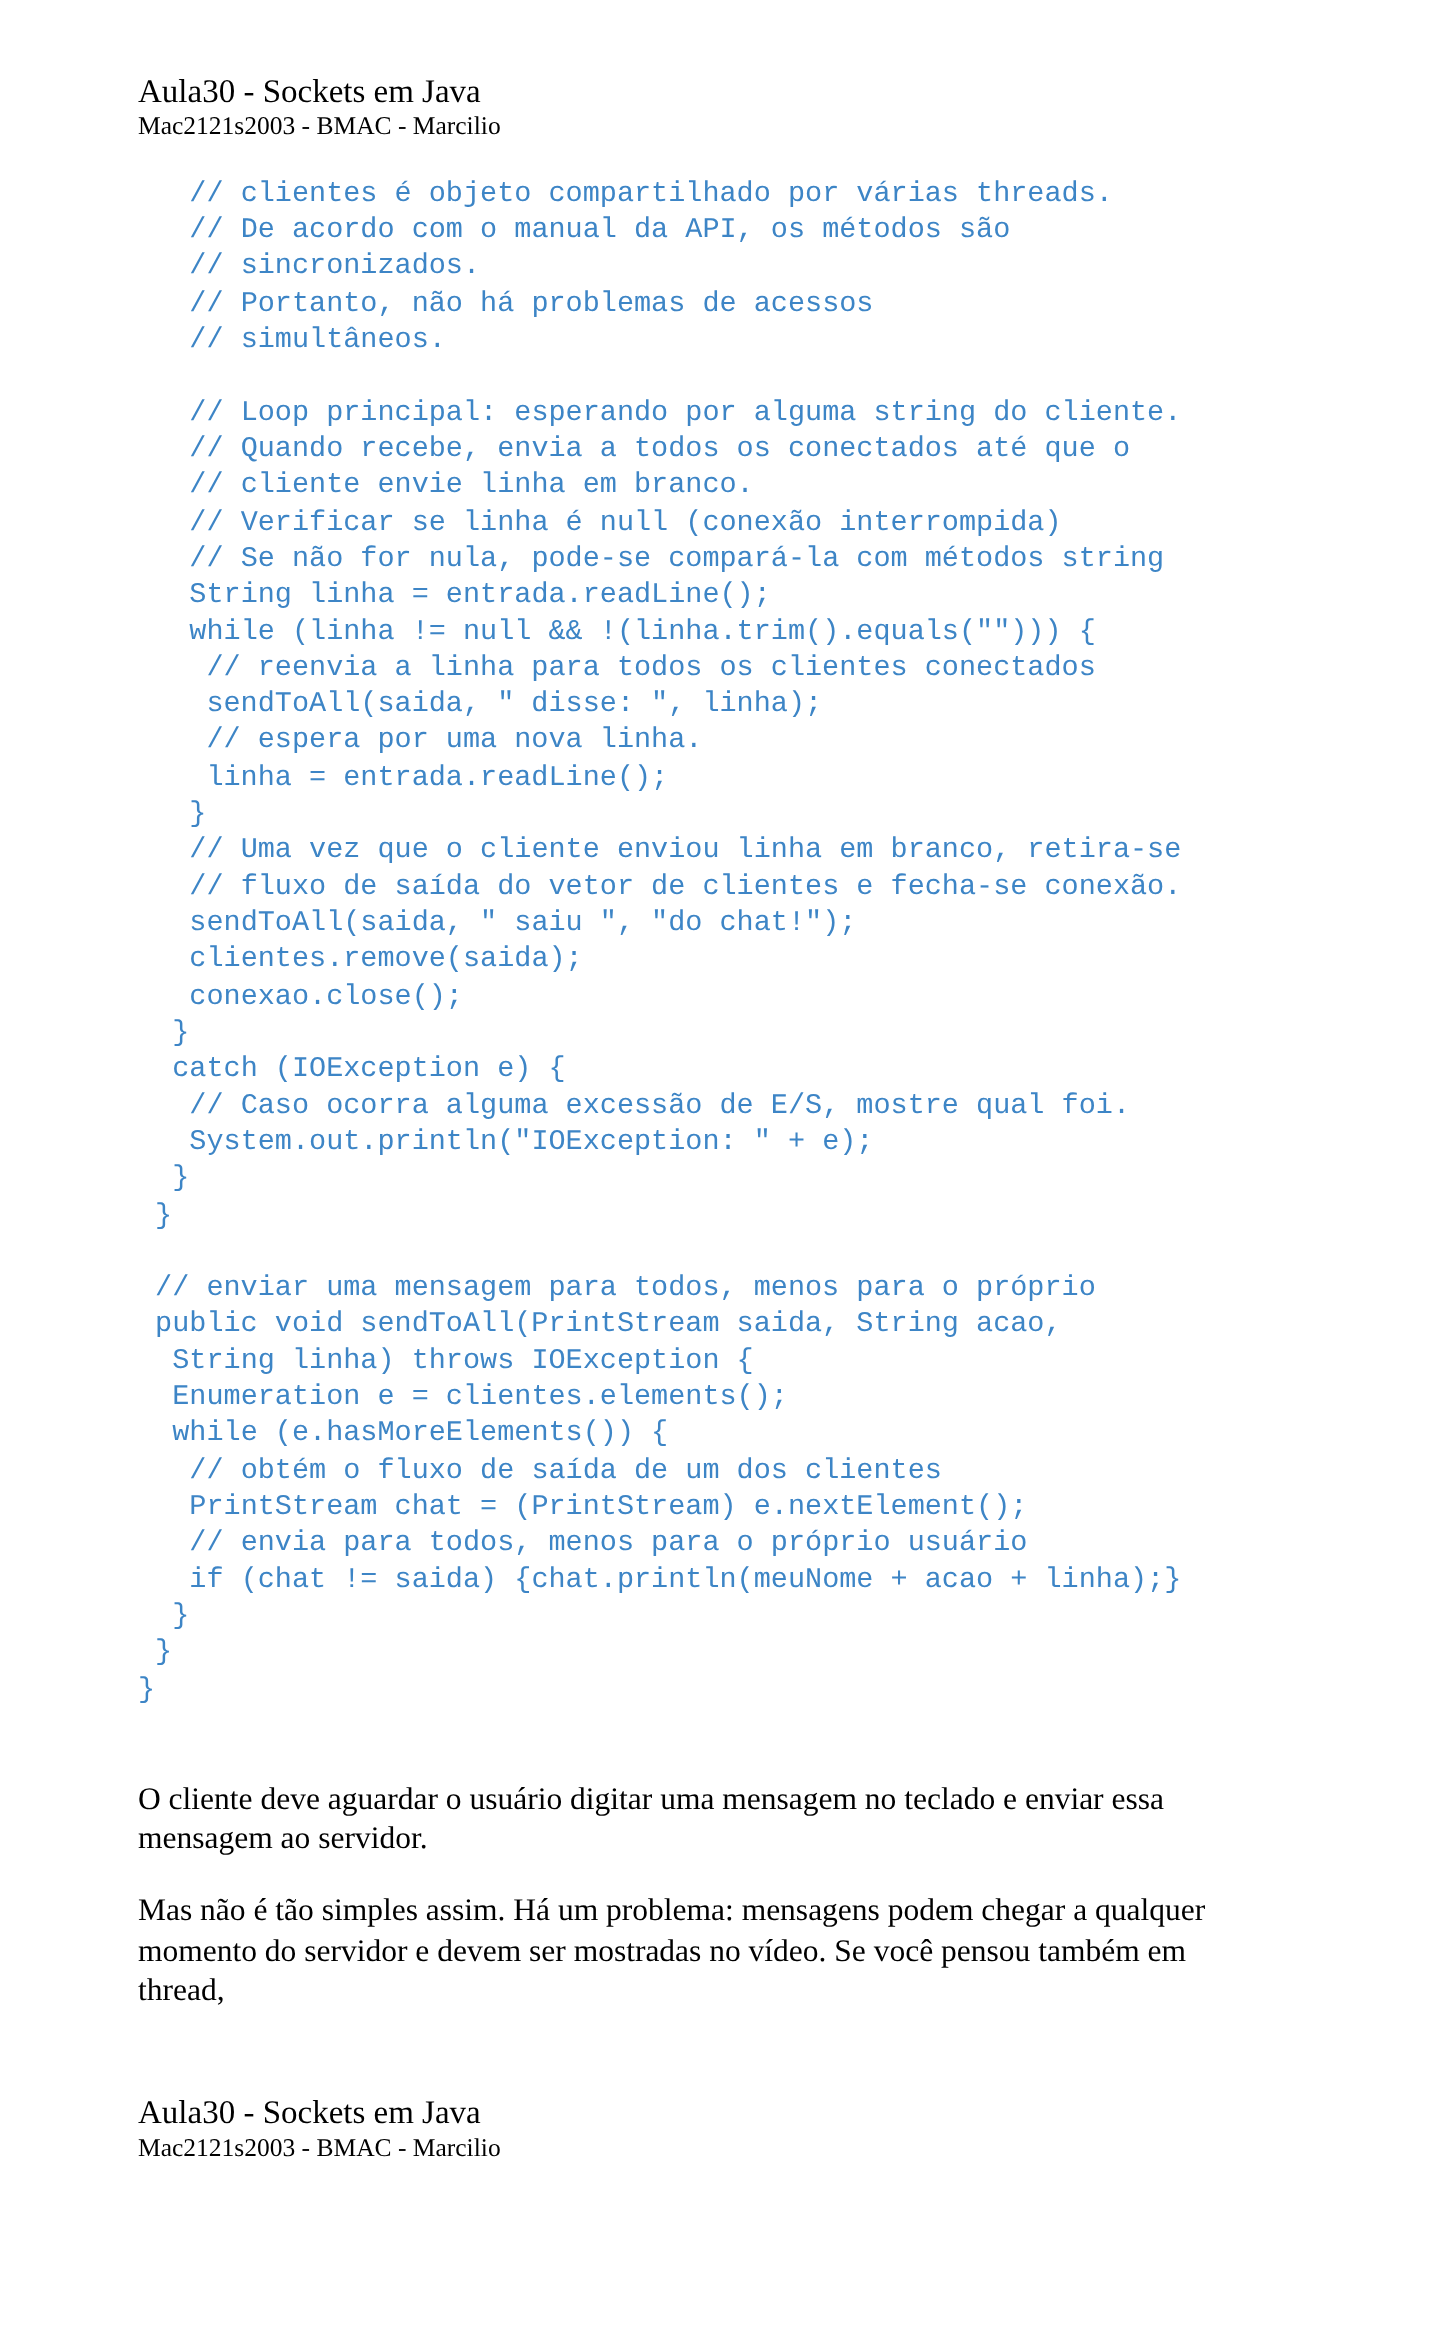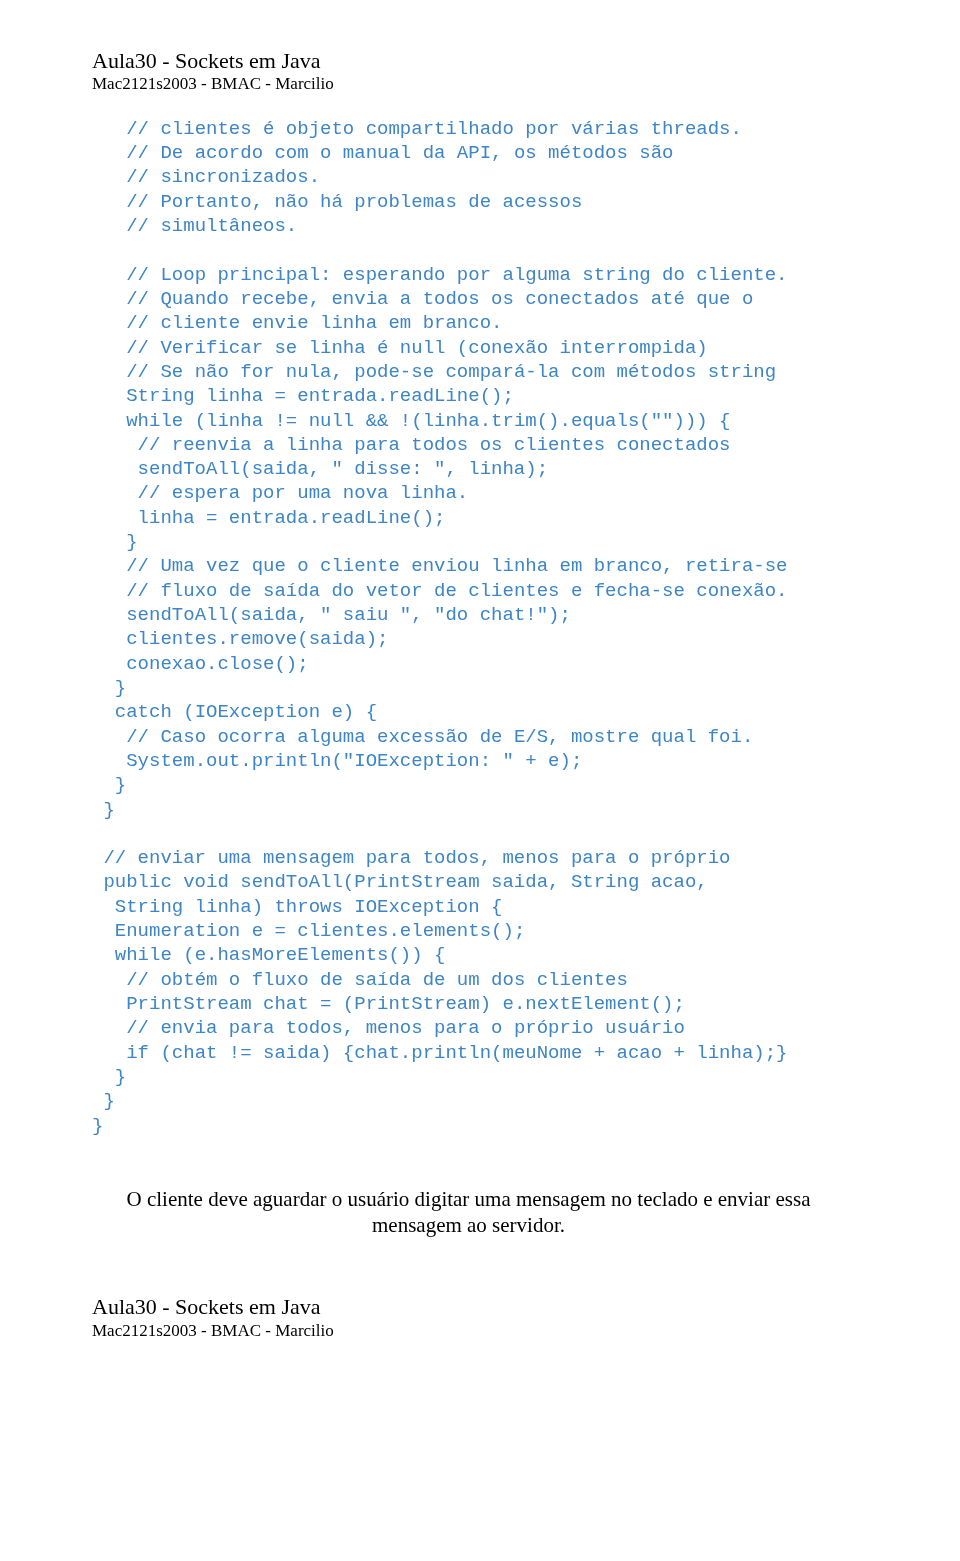--- a/index.html
+++ b/index.html
@@ -48,21 +48,21 @@
     white-space: pre-wrap;
     margin: 0;
   }
   .prose {
     font-family: "Times New Roman", Times, serif;
     font-size: 21px;
     line-height: 1.25;
     color: #000;
     margin-top: 48px;
   }
-  .prose p { margin: 0 0 22px 0; text-align: center; }
+  .prose p { margin: 0 0 22px 0; }
   .prose p:last-child { margin-bottom: 0; }
 </style>
 </head>
 <body>
 
 <div class="page">
 
   <div class="hdr">
     <div class="hdr-title">Aula30 - Sockets em Java</div>
     <div class="hdr-sub">Mac2121s2003 - BMAC - Marcilio</div>
@@ -106,20 +106,21 @@
    // obtém o fluxo de saída de um dos clientes
    PrintStream chat = (PrintStream) e.nextElement();
    // envia para todos, menos para o próprio usuário
    if (chat != saida) {chat.println(meuNome + acao + linha);}
   }
  }
 }</pre>
 
   <div class="prose">
     <p>O cliente deve aguardar o usuário digitar uma mensagem no teclado e enviar essa mensagem ao servidor.</p>
+    <p>Mas não é tão simples assim. Há um problema: mensagens podem chegar a qualquer momento do servidor e devem ser mostradas no vídeo. Se você pensou também em thread,</p>
   </div>
 
   <div class="ftr">
     <div class="ftr-title">Aula30 - Sockets em Java</div>
     <div class="ftr-sub">Mac2121s2003 - BMAC - Marcilio</div>
   </div>
 
 </div>
 
 </body></html>

